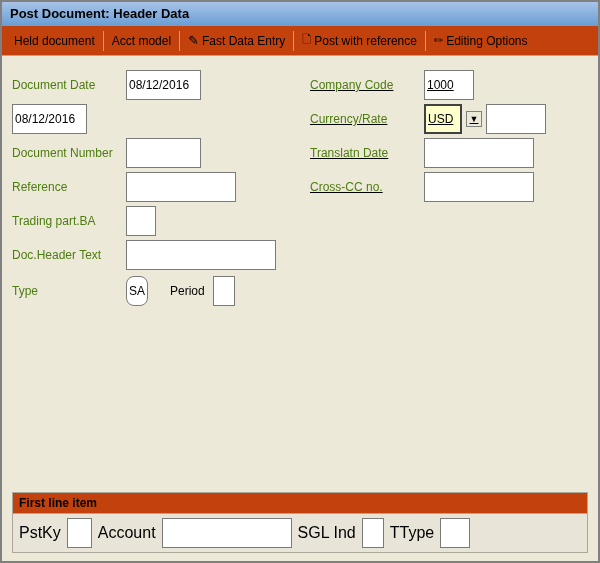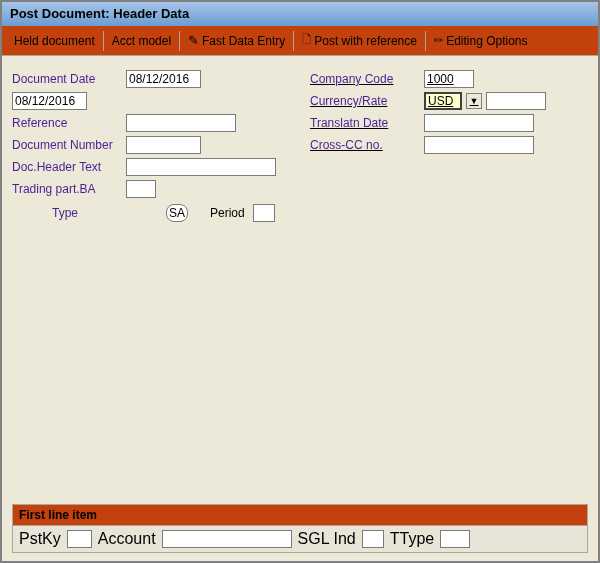--- a/index.html
+++ b/index.html
@@ -81,30 +81,30 @@
       gap: 4px;
       text-decoration: underline;
     }
     .form-row {
       display: flex;
       align-items: center;
       gap: 4px;
     }
     .form-label {
       font-size: 12px;
-      color: #4c1d95;
+      color: #4d7c0f;
       min-width: 110px;
       white-space: nowrap;
     }
     .form-input {
       border: 1px solid #7a7a7a;
       background: #fff;
       padding: 1px 2px;
       font-size: 12px;
-      height: 18px;
+      height: 30px;
     }
     .form-input-md {
       width: 110px;
     }
     .form-input-lg {
       width: 150px;
     }
     .form-input-xs {
       width: 30px;
     }
@@ -201,40 +201,40 @@
         <div class="form-row">
           <span class="form-label">Document Date</span>
           <input type="text" class="form-input form-input-date" value="08/12/2016" style="">
         </div>
 
         <div class="form-row">
           <input type="text" class="form-input form-input-date" value="08/12/2016" style="">
         </div>
 
         <div class="form-row">
+          <span class="form-label">Document Number</span>
+          <input type="text" class="form-input form-input-date" style="">
+        </div>
+
+        <div class="form-row">
           <span class="form-label">Reference</span>
           <input type="text" class="form-input form-input-md" style="">
         </div>
 
         <div class="form-row">
-          <span class="form-label">Document Number</span>
-          <input type="text" class="form-input form-input-date" style="">
+          <span class="form-label">Trading part.BA</span>
+          <input type="text" class="form-input form-input-xs" style="">
         </div>
 
         <div class="form-row">
           <span class="form-label">Doc.Header Text</span>
           <input type="text" class="form-input form-input-lg" style="">
         </div>
 
-        <div class="form-row">
-          <span class="form-label">Trading part.BA</span>
-          <input type="text" class="form-input form-input-xs" style="">
-        </div>
-
-        <div class="form-row" style="margin-top:2px;margin-left:40px;">
+        <div class="form-row" style="margin-top:2px;">
           <span class="form-label">Type</span>
           <input type="text" class="form-input" style="width: 22px; border-radius: 8px;" value="SA">
           <span style="margin-left:18px;">Period</span>
           <input type="text" class="form-input" style="width: 22px; margin-left: 4px;">
         </div>
       </div>
 
       <div class="right-section">
 
         <div class="form-row">

